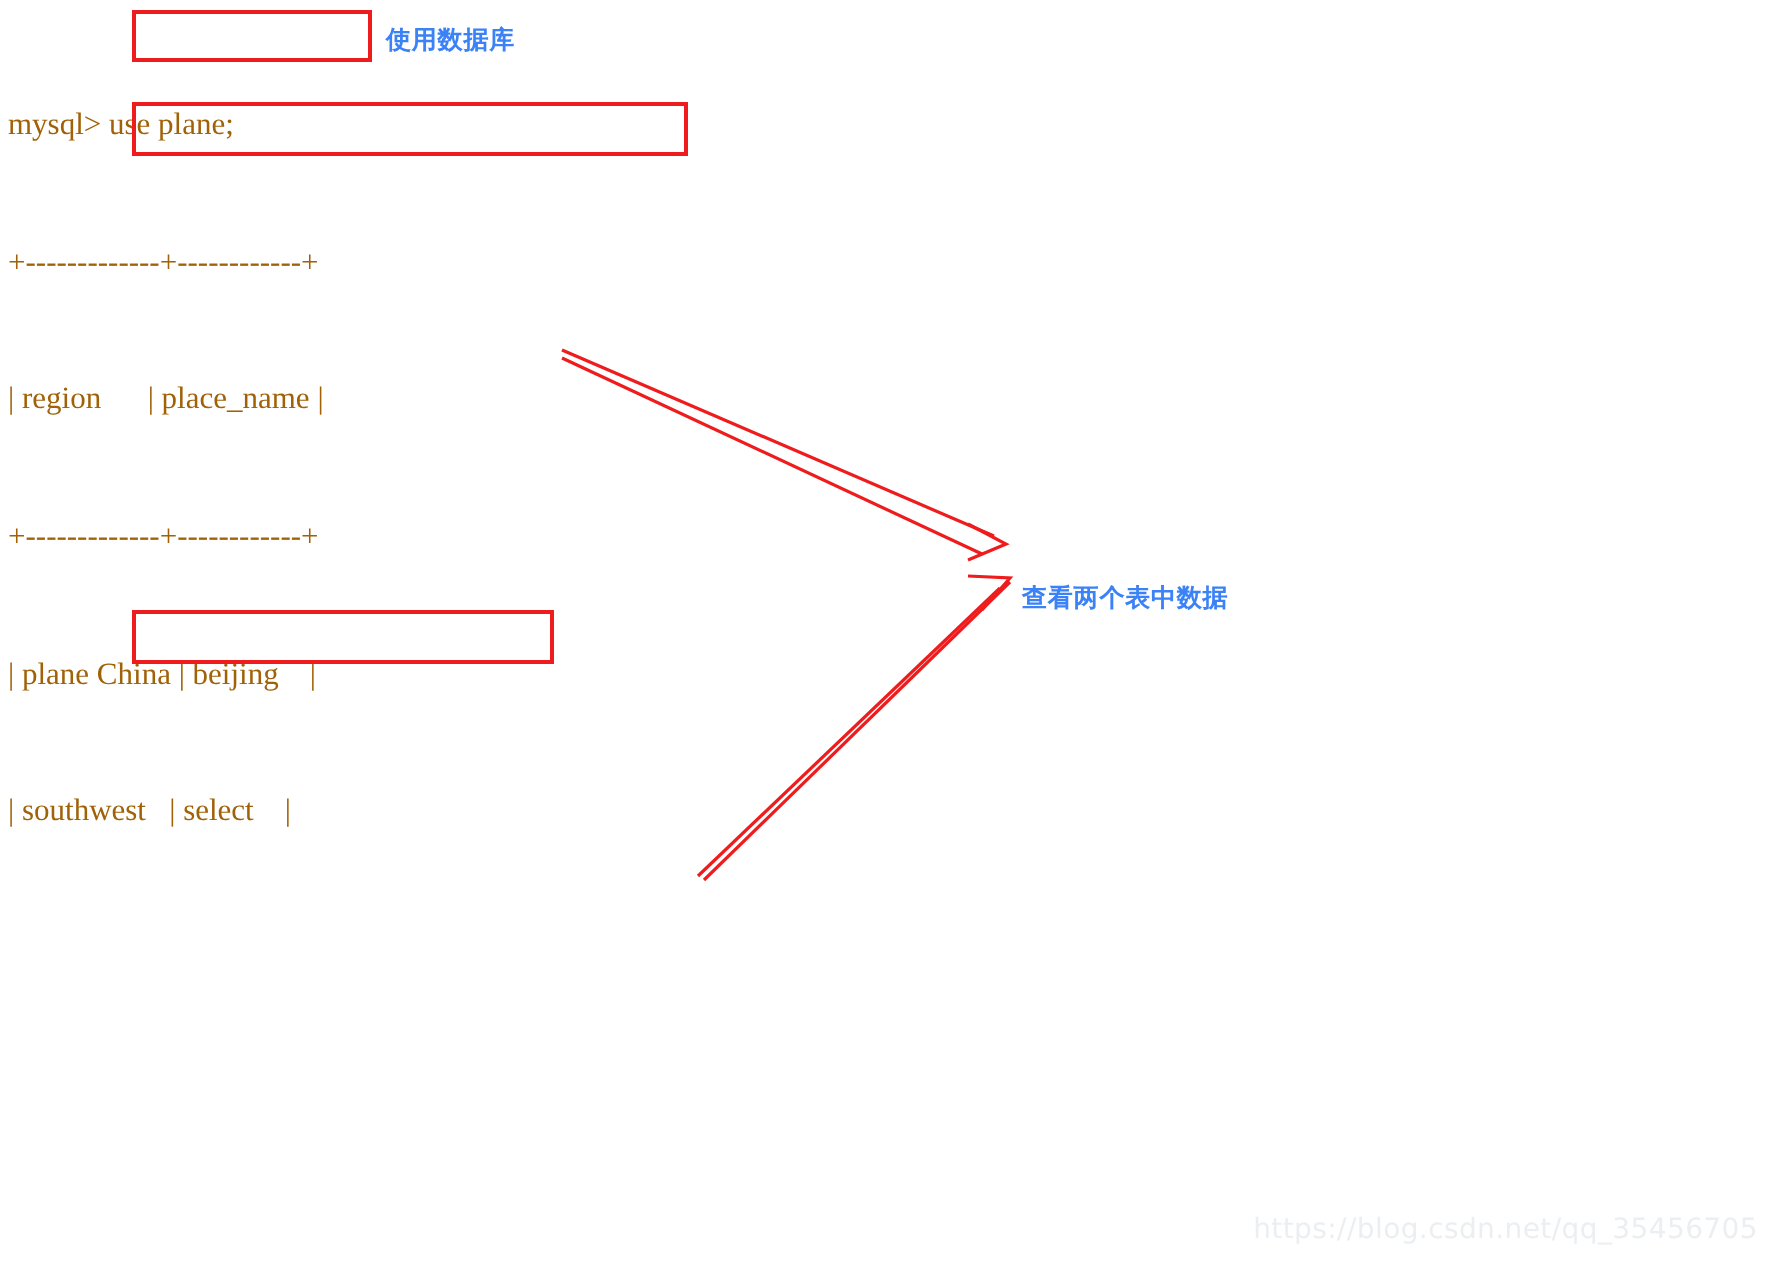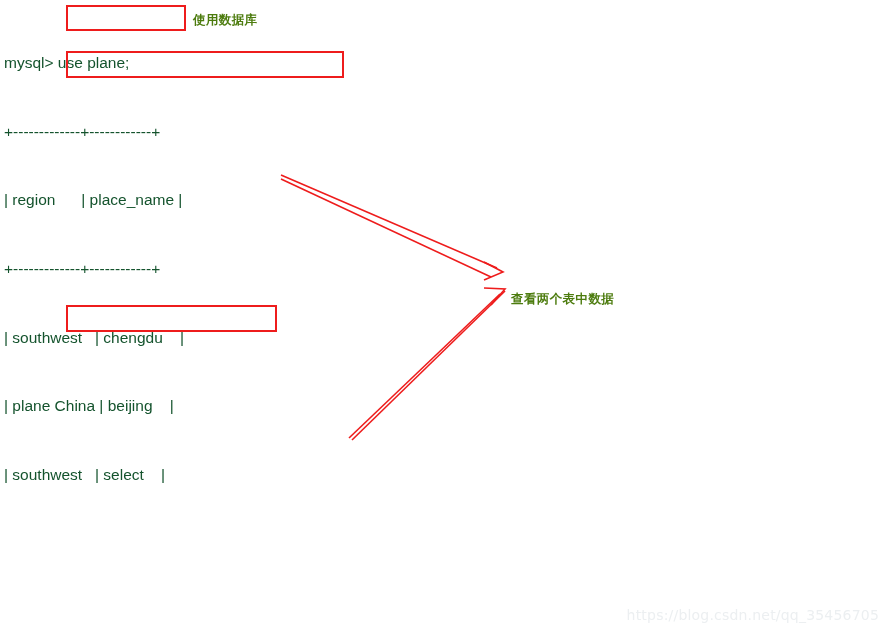--- a/index.html
+++ b/index.html
@@ -17,45 +17,45 @@
 
   
   #terminal {
     position: absolute;
     left: 0;
     top: 0;
     width: 887px;
     height: 631px;
     padding: 6px 0 0 4px;
     box-sizing: border-box;
-    font-family: Liberation Sans, sans-serif;
+    font-family: Liberation Serif, serif;
     font-size: 15.5px;
     line-height: 22.9px;
-    color: #14532d;
+    color: #a16207;
     white-space: pre;
     z-index: 2;
   }
   .line {
     height: 22.9px;
     white-space: pre;
   }
 
   
   .redbox {
     position: absolute;
     border: 2px solid #ee1c1c;
     box-sizing: border-box;
     z-index: 4;
     pointer-events: none;
   }
 
   
   .cn-label {
     position: absolute;
-    color: #4d7c0f;
+    color: #3b82f6;
     font-family: "DejaVu Sans", "Liberation Sans", sans-serif;
     font-weight: bold;
     font-size: 12.5px;
     letter-spacing: 0.4px;
     white-space: nowrap;
     z-index: 5;
   }
 
   
   #arrows {
@@ -82,21 +82,20 @@
   }
 </style>
 </head>
 <body>
 
 <div id="terminal">
   <div class="line">mysql&gt; use plane;</div>
   <div class="line">+-------------+------------+</div>
   <div class="line">| region      | place_name |</div>
   <div class="line">+-------------+------------+</div>
-  <div class="line">| southwest   | chengdu    |</div>
   <div class="line">| plane China | beijing    |</div>
   <div class="line">| southwest   | select    |</div>
   
   
   
   
   
   
   
   

